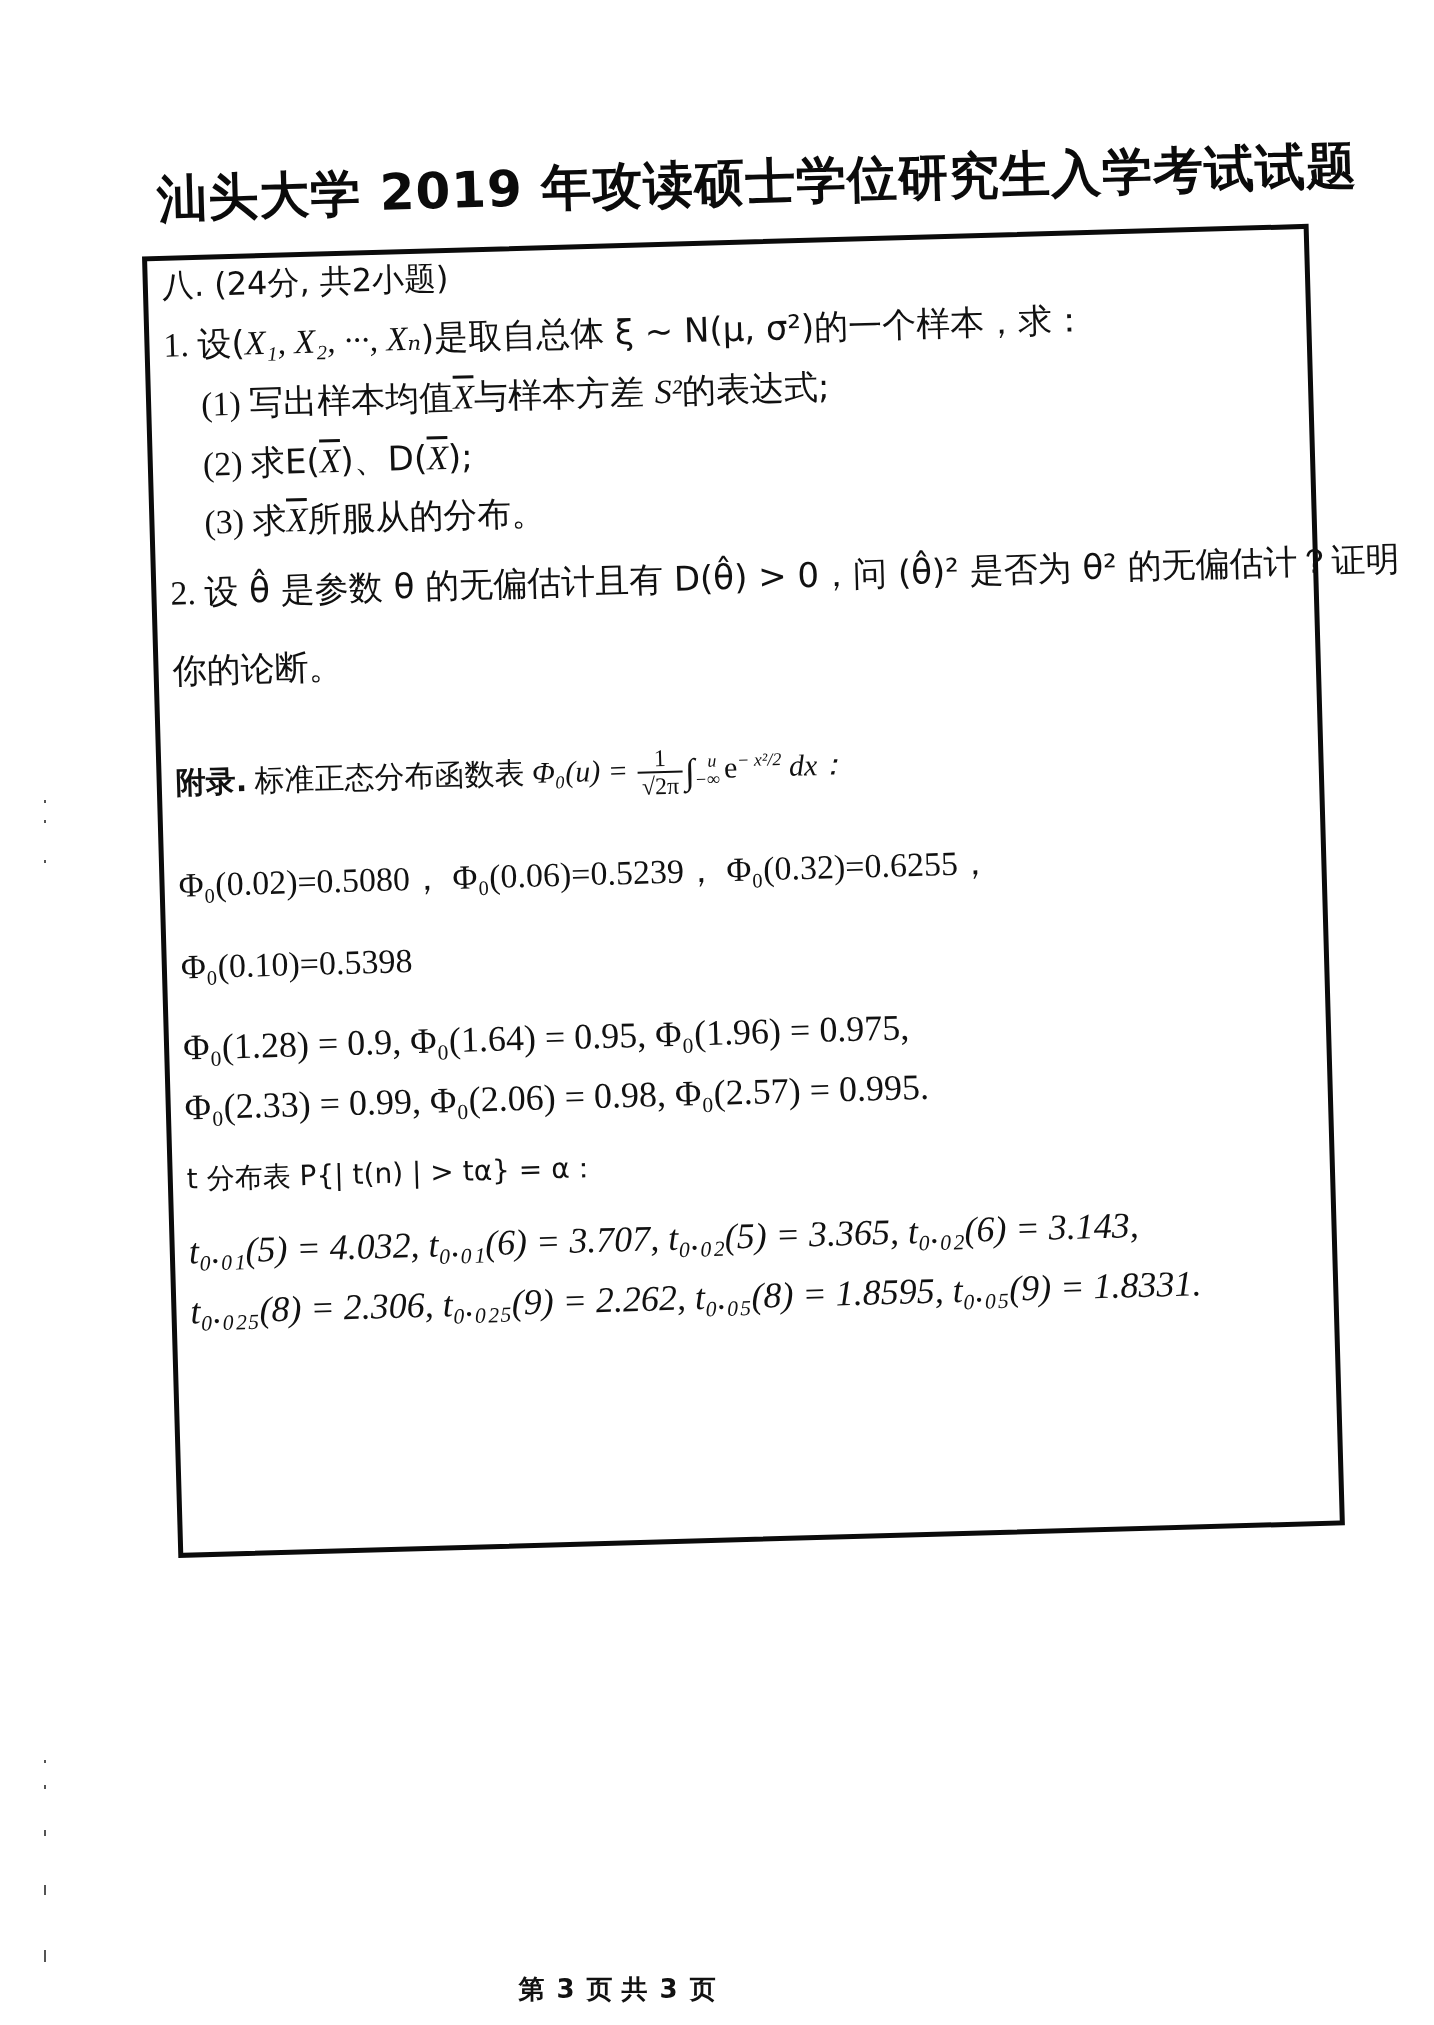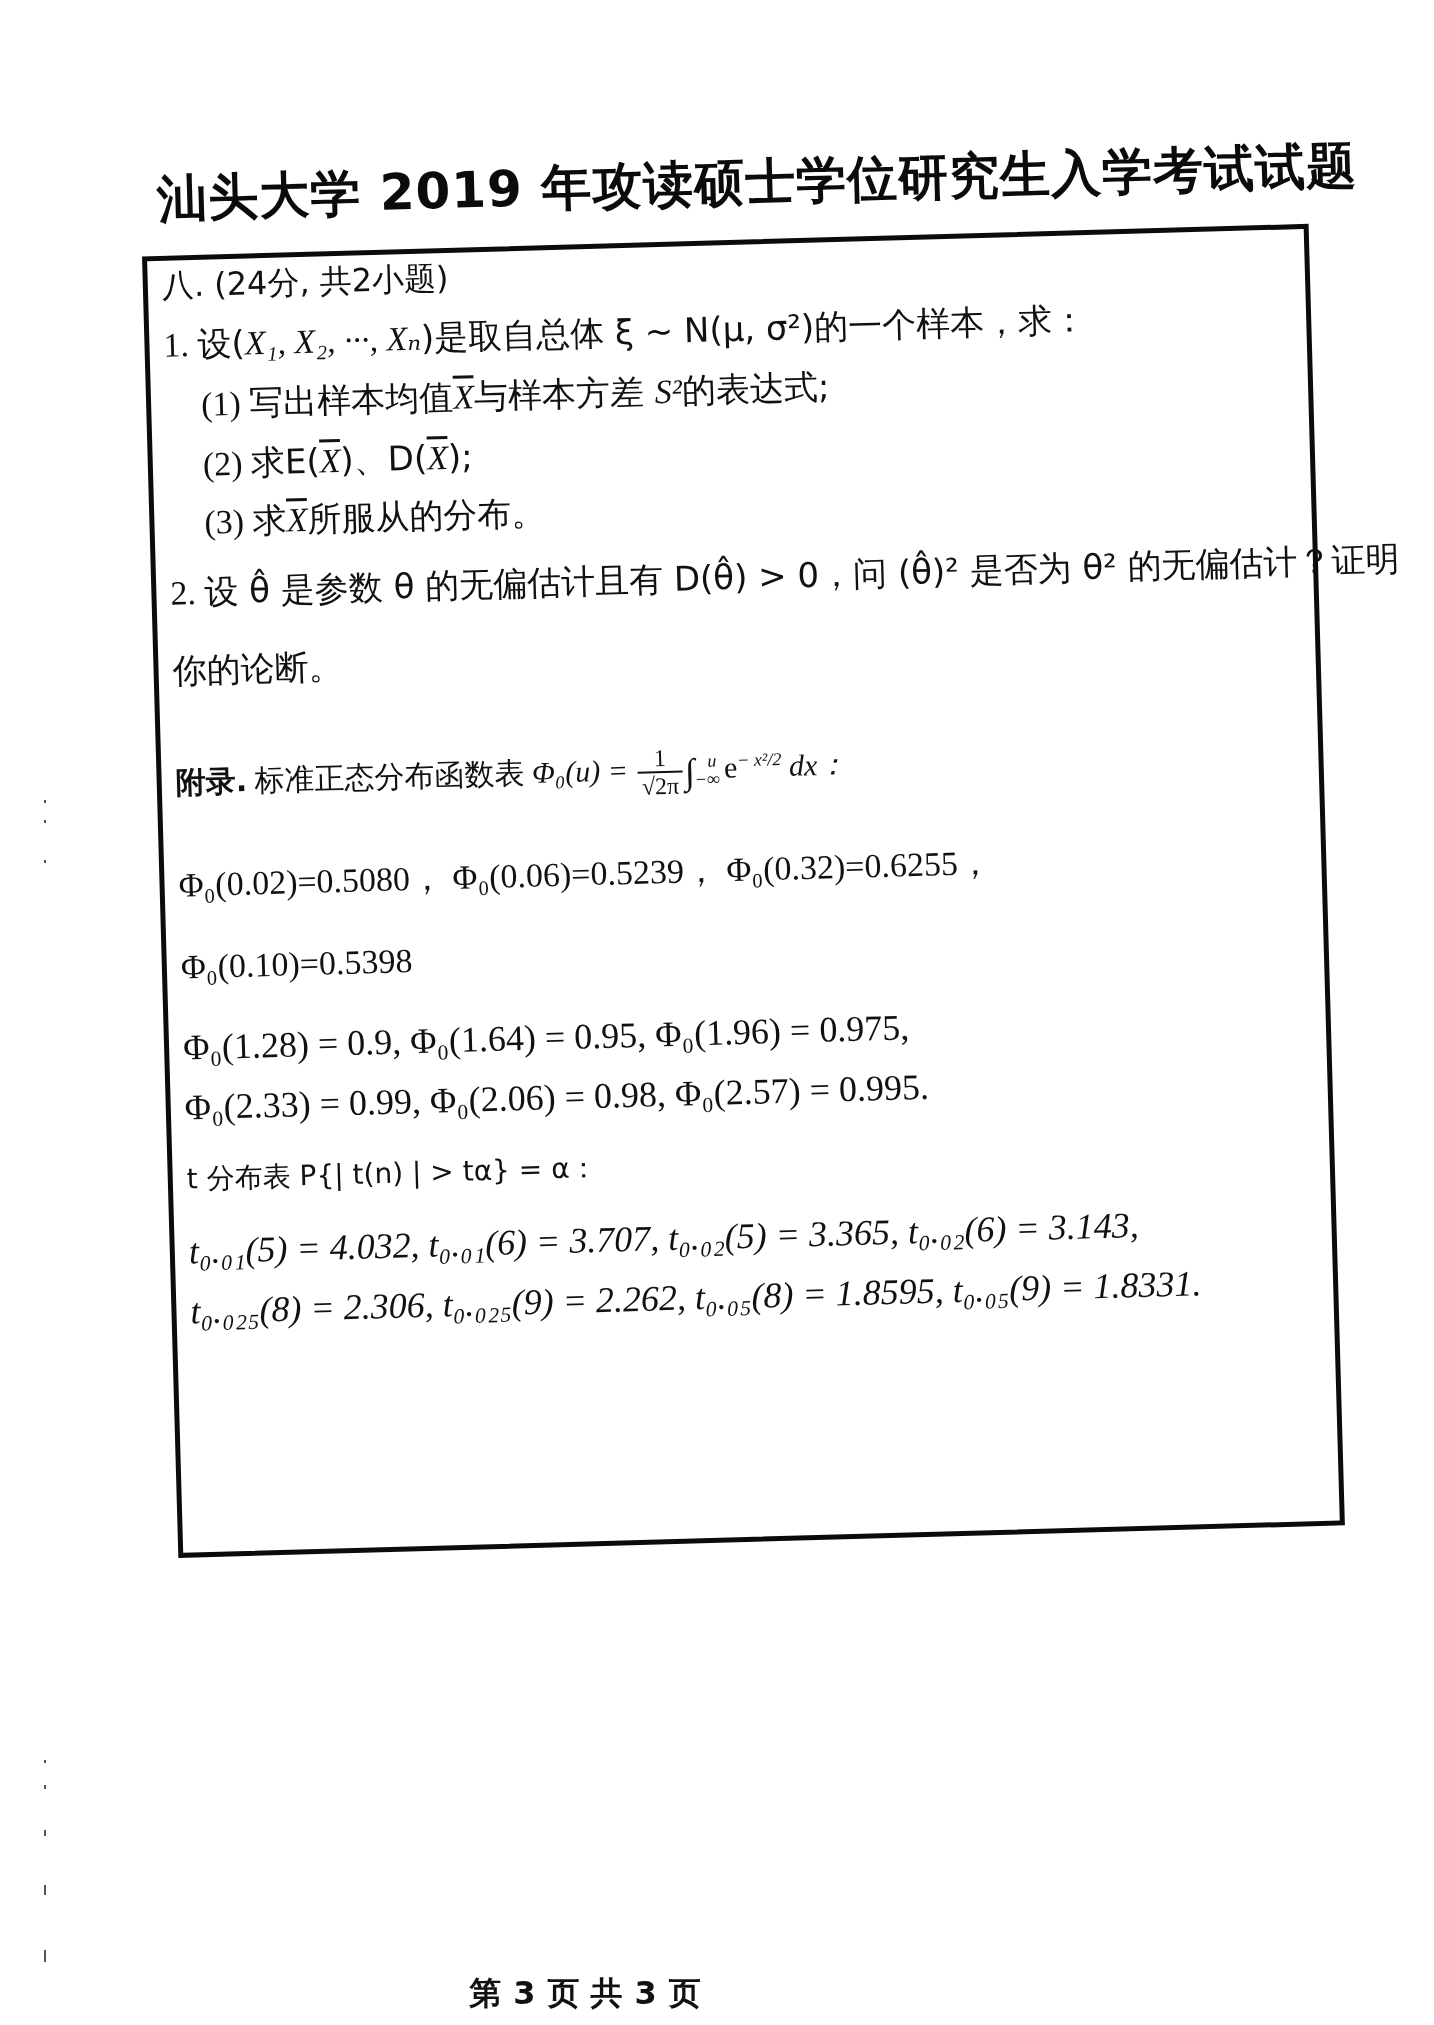--- a/index.html
+++ b/index.html
@@ -66,22 +66,23 @@
     .frac .den { display: block; padding: 0 4px; }
     .integral { font-size: 36px; vertical-align: middle; }
     .footer {
       position: absolute;
       left: 0;
       width: 1170px;
       top: 1972px;
       text-align: center;
       font-family: "DejaVu Sans", "Liberation Sans", sans-serif;
       font-weight: bold;
-      font-size: 32px;
+      font-size: 26px;
       color: #111;
+      padding-left: 32px;
     }
     .footer span { margin: 0 6px; }
     .scan-marks {
       position: absolute;
       left: 40px;
       top: 800px;
       width: 10px;
       height: 1200px;
     }
     .scan-marks i {

